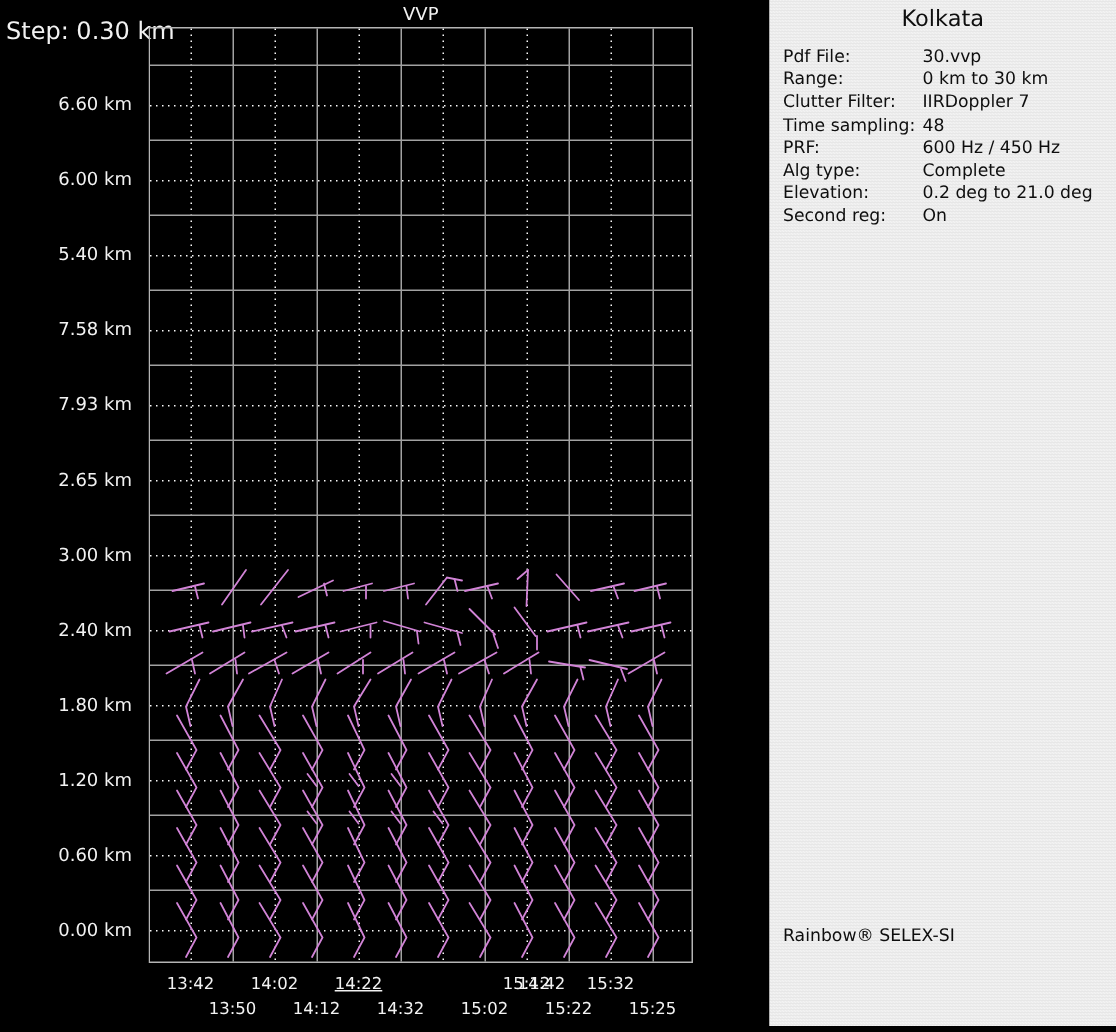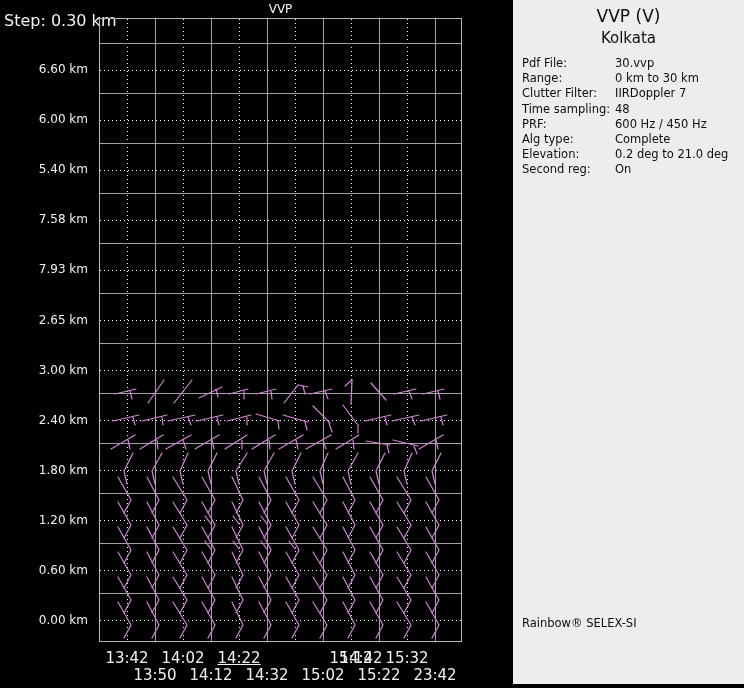--- a/index.html
+++ b/index.html
@@ -15,21 +15,21 @@
     position:absolute;left:99px;top:2px;width:363px;text-align:center;
     color:#f2f2f2;font-size:12px;
   }
   #plot-svg{position:absolute;left:99px;top:18px;}
   #y-labels div{
     position:absolute;left:0;width:88px;text-align:right;
     color:#f2f2f2;font-size:12px;white-space:nowrap;
   }
   .xrow span{
     position:absolute;width:48px;margin-left:-24px;text-align:center;
-    color:#f2f2f2;font-size:15px;white-space:nowrap;
+    color:#f2f2f2;font-size:11px;white-space:nowrap;
   }
   
   #info-panel{
     position:absolute;left:513px;top:0;width:231px;height:684px;
     background:#ececec;
     background-image:conic-gradient(#f3f3f3 25%,#e7e7e7 0 50%,#f3f3f3 0 75%,#e7e7e7 0);
     background-size:2px 2px;
     color:#0e0e0e;
   }
   #panel-title{font-size:17px;text-align:center;margin-top:6px;}
@@ -270,25 +270,24 @@
     <span style="left: 295px; top: 649px; margin-left: 42px;">14:42</span>
     <span style="left: 351px; top: 649px;">15:12</span>
     <span style="left: 407px; top: 649px;">15:32</span>
   </div>
 <div id="x-labels-row2" class="xrow">
     <span style="left: 155px; top: 666px;">13:50</span>
     <span style="left: 211px; top: 666px;">14:12</span>
     <span style="left: 267px; top: 666px;">14:32</span>
     <span style="left: 323px; top: 666px;">15:02</span>
     <span style="left: 379px; top: 666px;">15:22</span>
-    <span style="left: 435px; top: 666px;">23:42</span>
+    <span style="left: 435px; top: 666px;">15:25</span>
   </div>
 
 <div id="info-panel">
-  <div id="panel-title">VVP (V)</div>
   <div id="panel-site">Kolkata</div>
   <div id="param-list">
       <div class="pl">Pdf File:</div>
       <div class="pv">30.vvp</div>
       <div class="pl">Range:</div>
       <div class="pv">0 km to 30 km</div>
       <div class="pl">Clutter Filter:</div>
       <div class="pv">IIRDoppler 7</div>
       <div class="pl">Time sampling:</div>
       <div class="pv">48</div>

